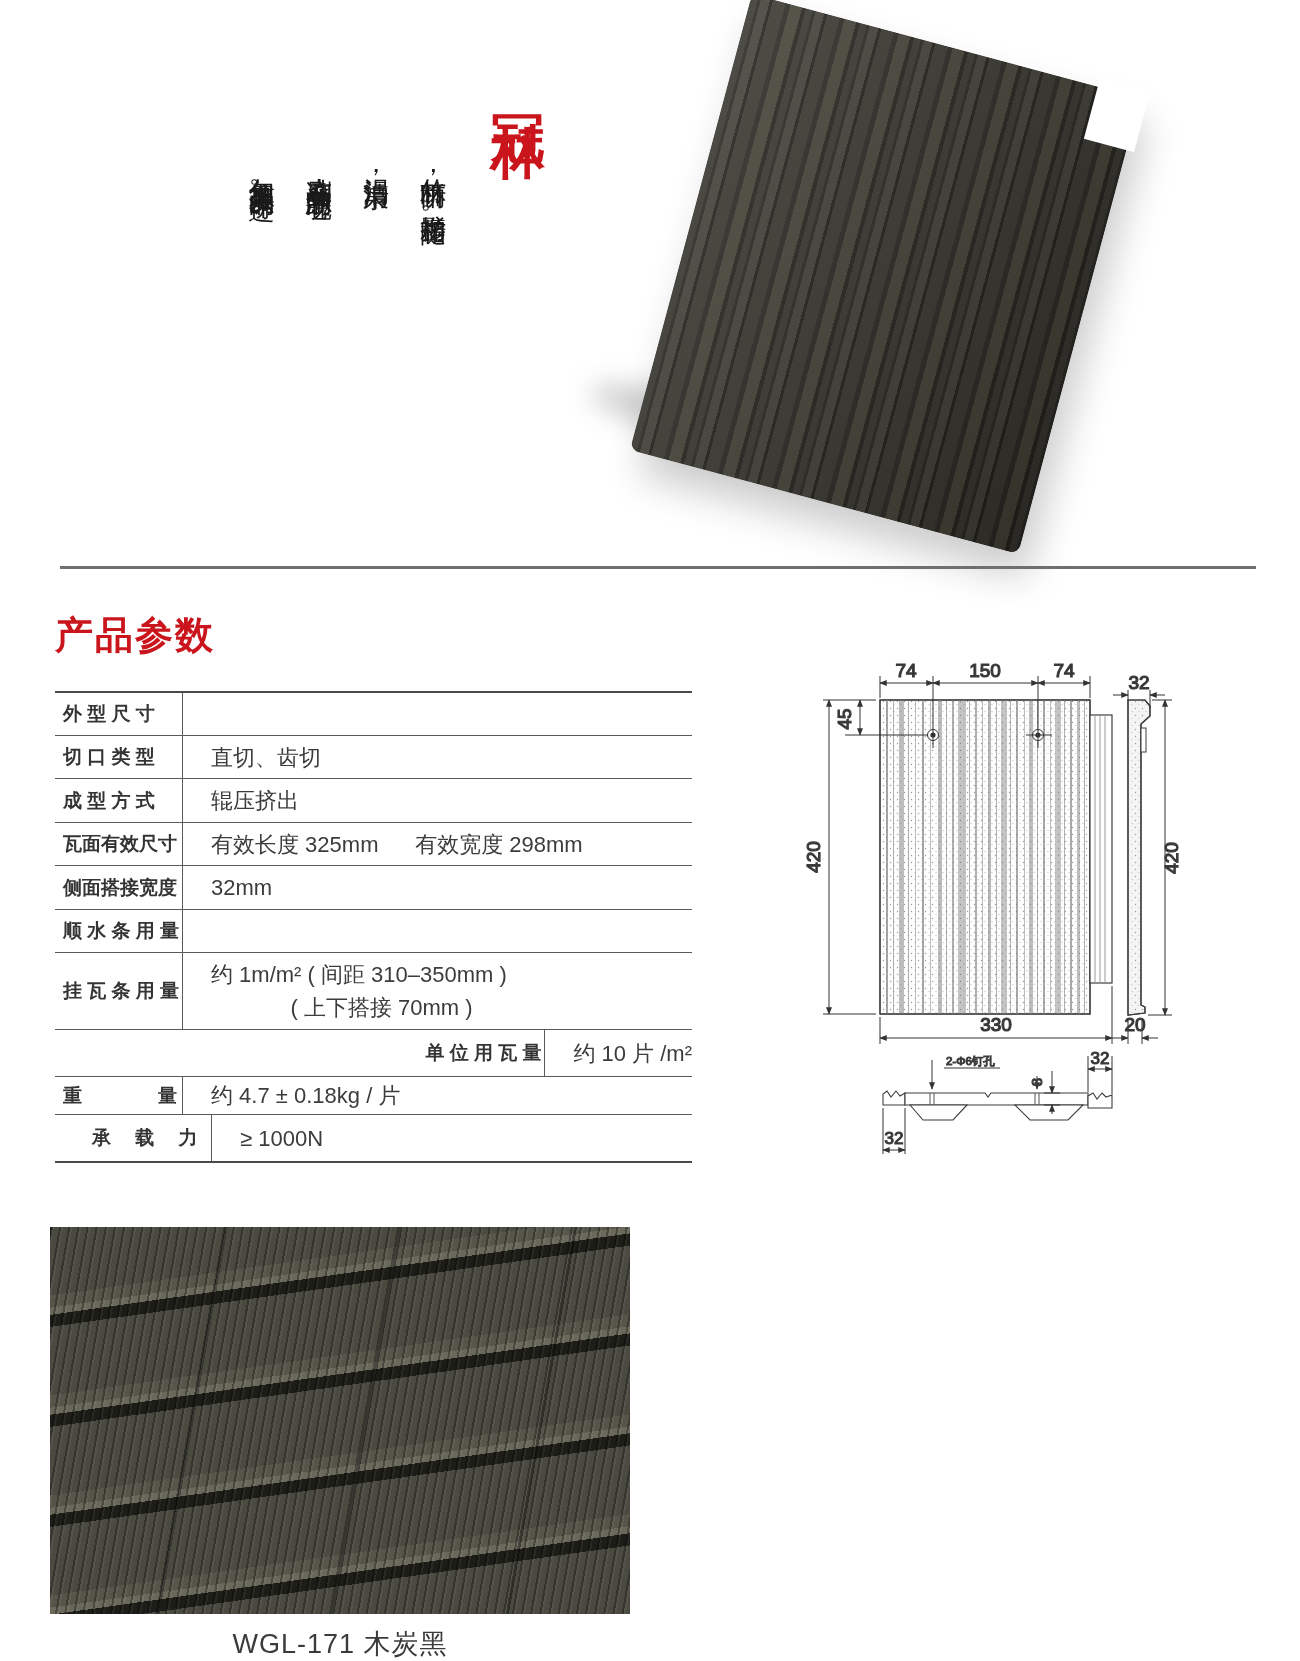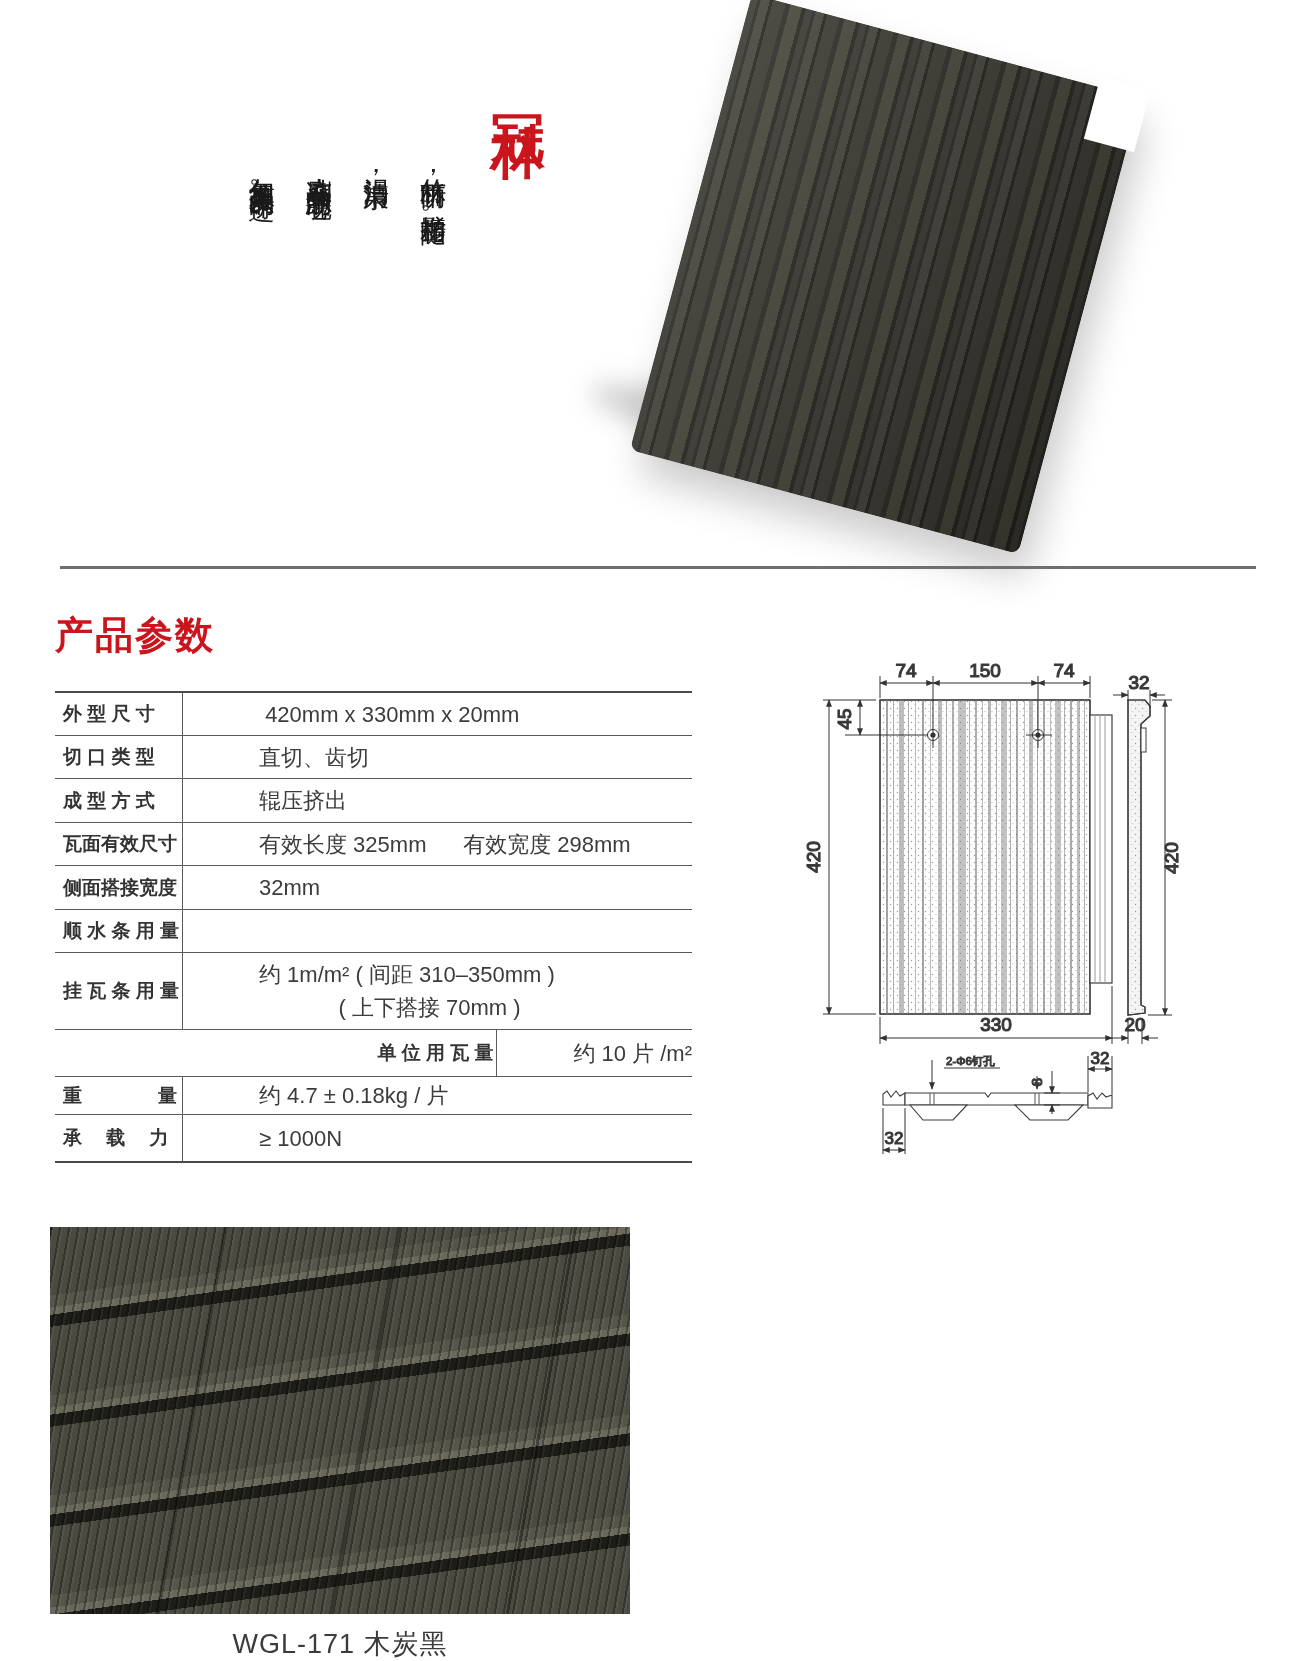--- a/index.html
+++ b/index.html
@@ -30,27 +30,27 @@
   
   .divider{position:absolute;left:60px;top:566px;width:1196px;height:3px;background:#6f6f6f;}
   .section-heading{position:absolute;left:55px;top:610px;color:#c9151b;
         font-size:38px;font-weight:bold;letter-spacing:2px;}
 
   
   .spec-table{position:absolute;left:55px;top:691px;width:637px;
         border-top:2px solid #4a4a4a;border-bottom:2px solid #4a4a4a;color:#333;}
   .spec-row{display:flex;align-items:center;border-bottom:1px solid #5a5a5a;}
   .spec-row:last-child{border-bottom:none;}
-  .spec-row{height:42px;gap:48px;}
+  .spec-row{height:42px;}
   .spec-row:nth-child(3){height:43px;}
   .spec-row:nth-child(5){height:43px;}
   .spec-row:nth-child(7){height:76px;align-items:center;}
   .spec-row:nth-child(8){height:46px;justify-content:flex-end;}
   .spec-row:nth-child(9){height:37px;}
-  .spec-row:nth-child(10){height:46px;}
+  .spec-row:nth-child(10){height:46px;margin-left:29px;}
   .spec-label{width:119px;padding-left:8px;flex:0 0 auto;align-self:stretch;
         display:flex;align-items:center;border-right:1px solid #5a5a5a;
         font-size:19px;font-weight:bold;color:#343434;white-space:pre;}
   .spec-value{padding-left:28px;font-size:22px;color:#3c3c3c;white-space:pre-wrap;line-height:1.5;}
 
   
   .drawing{position:absolute;left:0;top:0;}
   .drawing text{font-family:"Liberation Sans",sans-serif;fill:#2b2b2b;}
 
   
@@ -81,21 +81,20 @@
   <div class="tile-photo">
     <div class="notch"></div>
   </div>
 
   <div class="divider"></div>
   <div class="section-heading">产品参数</div>
 
   <div class="spec-table">
     <div class="spec-row">
       <div class="spec-label">外 型 尺 寸</div>
-      <div class="spec-value"> 420mm x 330mm x 20mm</div>
     </div>
     <div class="spec-row">
       <div class="spec-label">切 口 类 型</div>
       <div class="spec-value">直切、齿切</div>
     </div>
     <div class="spec-row">
       <div class="spec-label">成 型 方 式</div>
       <div class="spec-value">辊压挤出</div>
     </div>
     <div class="spec-row">

